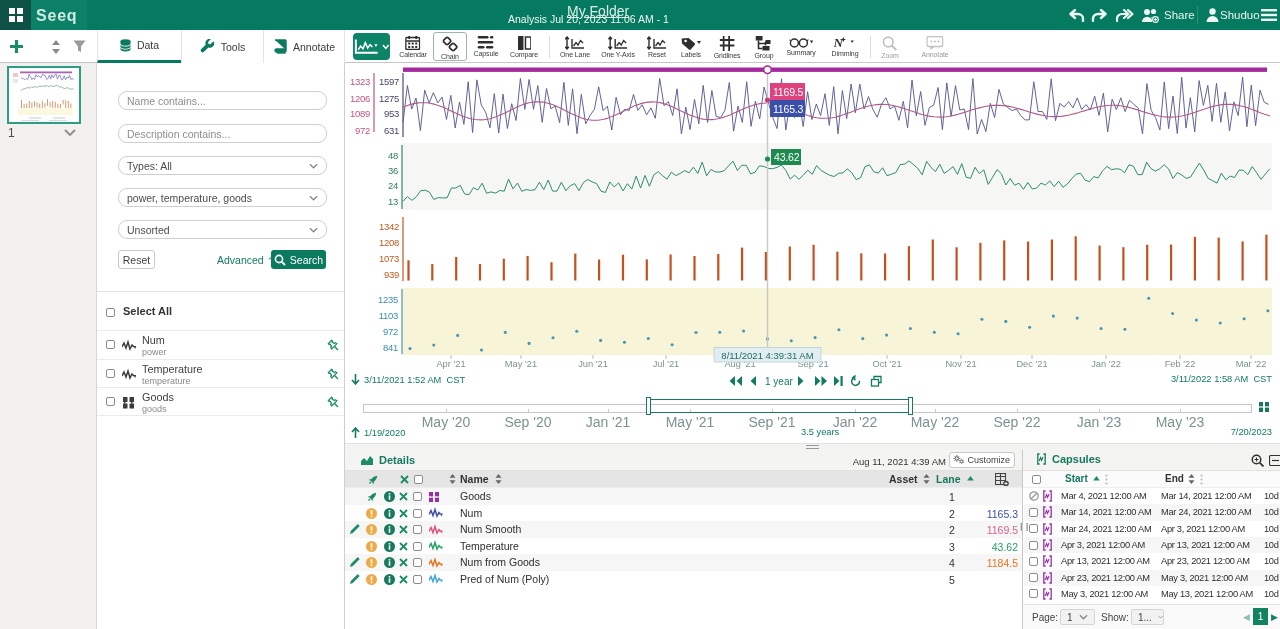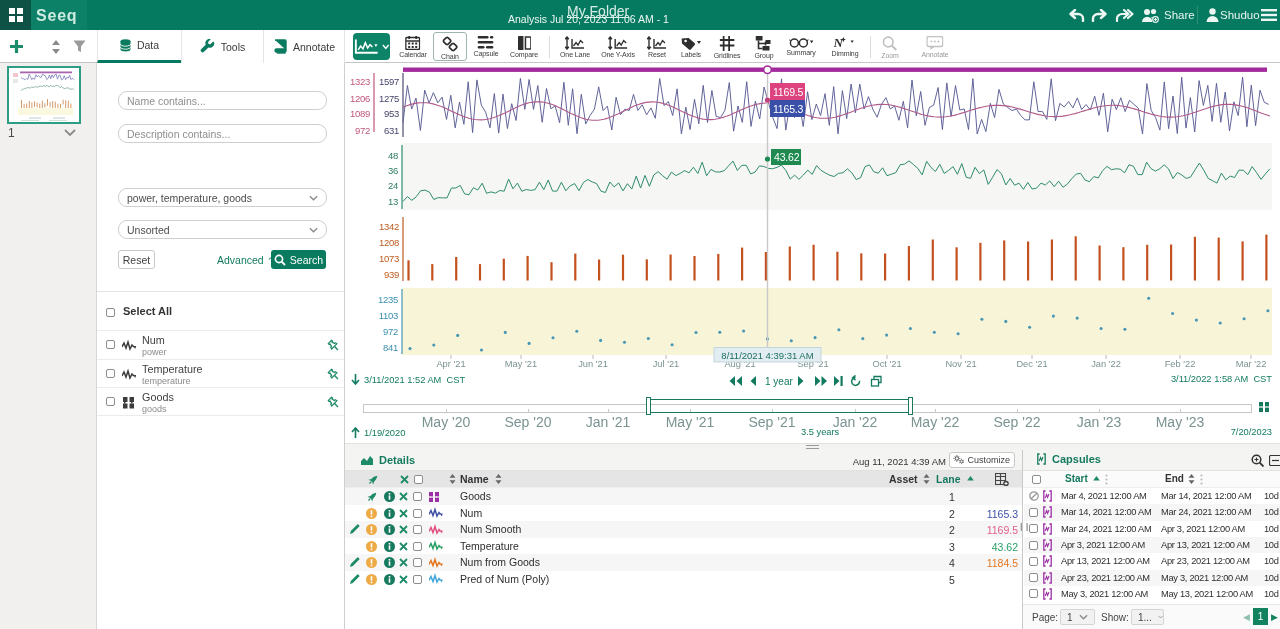--- a/index.html
+++ b/index.html
@@ -327,20 +327,23 @@
 <div id="wsnum">1</div>
 <div class="abs" style="left:64px;top:129px">
     <svg width="12" height="7" viewBox="0 0 12 7" style="">
       <path d="M1 1 L6 6 L11 1" stroke="#8a8a8a" stroke-width="1.8" fill="none"></path>
     </svg>
   </div>
 
 <div id="spanel">
  <div class="sinput" style="top:28px">Name contains...</div>
  <div class="sinput" style="top:61px">Description contains...</div>
+ <div class="sinput dk" style="top:93px">Types: All<svg class="scaret" viewBox="0 0 10 6" style="width:9px;height:6px">
+        <path d="M1 1 L5 5 L9 1" stroke="#8a8a8a" stroke-width="1.5" fill="none"></path>
+      </svg></div>
  <div class="sinput dk" style="top:125px">power, temperature, goods<svg class="scaret" viewBox="0 0 10 6" style="width:9px;height:6px">
         <path d="M1 1 L5 5 L9 1" stroke="#8a8a8a" stroke-width="1.5" fill="none"></path>
       </svg></div>
  <div class="sinput dk" style="top:157px">Unsorted<svg class="scaret" viewBox="0 0 10 6" style="width:9px;height:6px">
         <path d="M1 1 L5 5 L9 1" stroke="#8a8a8a" stroke-width="1.5" fill="none"></path>
       </svg></div>
  <div class="abs" style="left:21px;top:187px;width:37px;height:19px;border:1px solid #c9c9c9;border-radius:3px;font-size:10.5px;color:#3f3f3f;display:flex;align-items:center;justify-content:center">Reset</div>
  <div class="abs" style="left:120px;top:191px;font-size:10.5px;color:#117a5f">Advanced <span style="font-size:9px">⌃</span></div>
  <div class="abs" style="left:174px;top:187px;width:55px;height:19px;background:#0b7b60;border-radius:3px;color:#fff;font-size:10.5px;display:flex;align-items:center;justify-content:center;gap:4px"><svg width="12" height="12" viewBox="0 0 12 12" style="">
         <circle cx="5" cy="5" r="3.6" fill="none" stroke="#fff" stroke-width="1.6"></circle>

